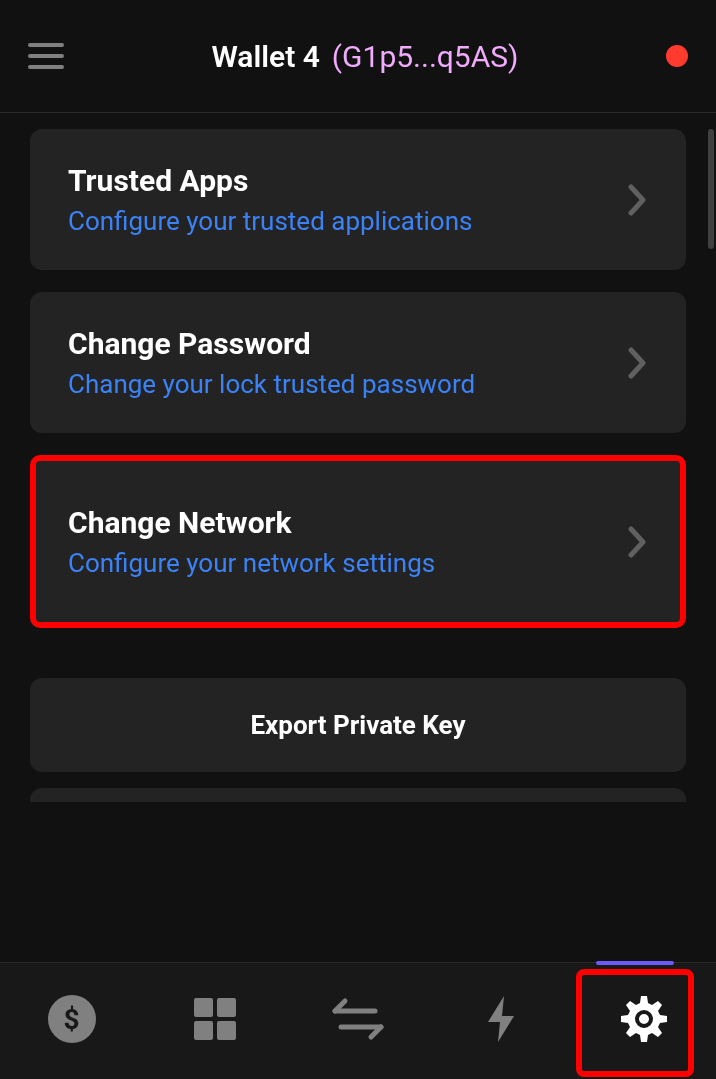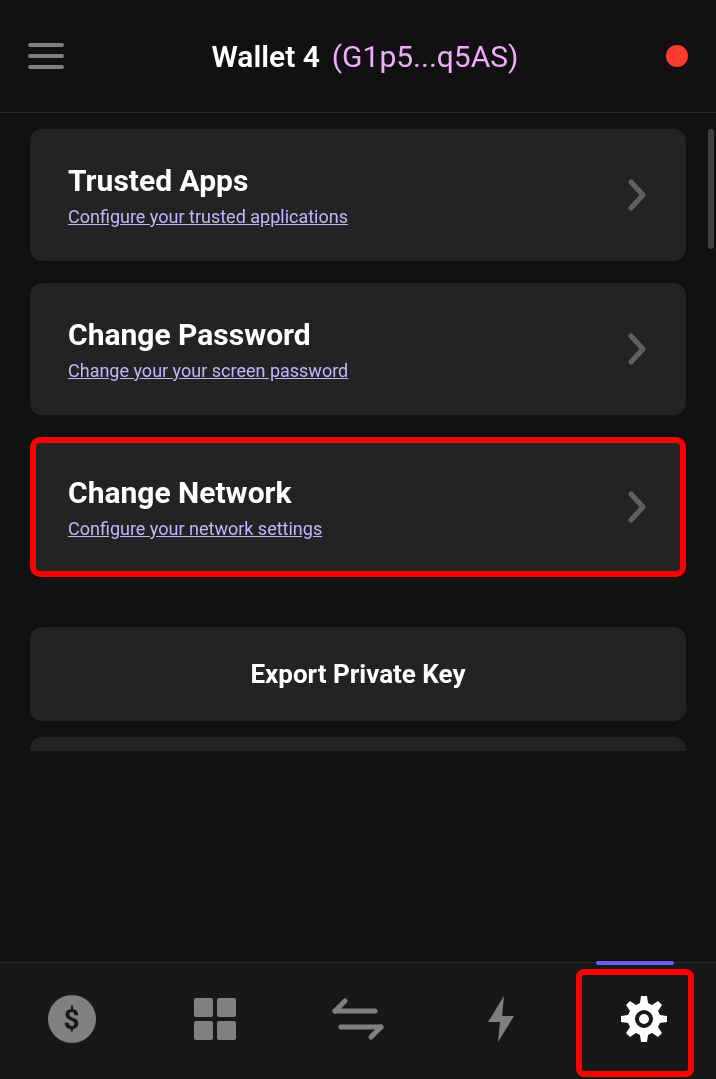--- a/index.html
+++ b/index.html
@@ -74,38 +74,37 @@
       margin-bottom: 22px;
       display: flex;
       align-items: center;
       justify-content: space-between;
       cursor: pointer;
       gap: 45px;
     }
     .settings-item.highlighted {
       border: 6px solid #ff0000;
       border-radius: 10px;
-      padding: 32px 32px;
+      padding: 44px 32px;
       margin-bottom: 50px;
     }
     .settings-text {
       display: flex;
       flex-direction: column;
       gap: 8px;
     }
     .settings-title {
       font-size: 30px;
       font-weight: 700;
       color: #ffffff;
     }
     .settings-subtitle {
-      font-size: 18px;
-      color: #c4b5fd;
+      font-size: 26px;
+      color: #3b82f6;
       font-weight: 400;
-      text-decoration: underline;
     }
     .chevron {
       color: #606060;
       flex-shrink: 0;
     }
     .export-button {
       background: #232323;
       border-radius: 12px;
       padding: 32px;
       text-align: center;
@@ -209,21 +208,21 @@
       <div class="settings-subtitle">Configure your trusted applications</div>
     </div>
     <svg class="chevron" width="20" height="32" viewBox="0 0 20 32" fill="none">
       <path d="M3 3 L15 16 L3 29" stroke="currentColor" stroke-width="5" stroke-linecap="round" stroke-linejoin="round"></path>
     </svg>
   </div>
 
   <div class="settings-item">
     <div class="settings-text">
       <div class="settings-title">Change Password</div>
-      <div class="settings-subtitle">Change your your screen password</div>
+      <div class="settings-subtitle">Change your lock trusted password</div>
     </div>
     <svg class="chevron" width="20" height="32" viewBox="0 0 20 32" fill="none">
       <path d="M3 3 L15 16 L3 29" stroke="currentColor" stroke-width="5" stroke-linecap="round" stroke-linejoin="round"></path>
     </svg>
   </div>
 
 
   <div class="settings-item highlighted">
     <div class="settings-text">
       <div class="settings-title">Change Network</div>

